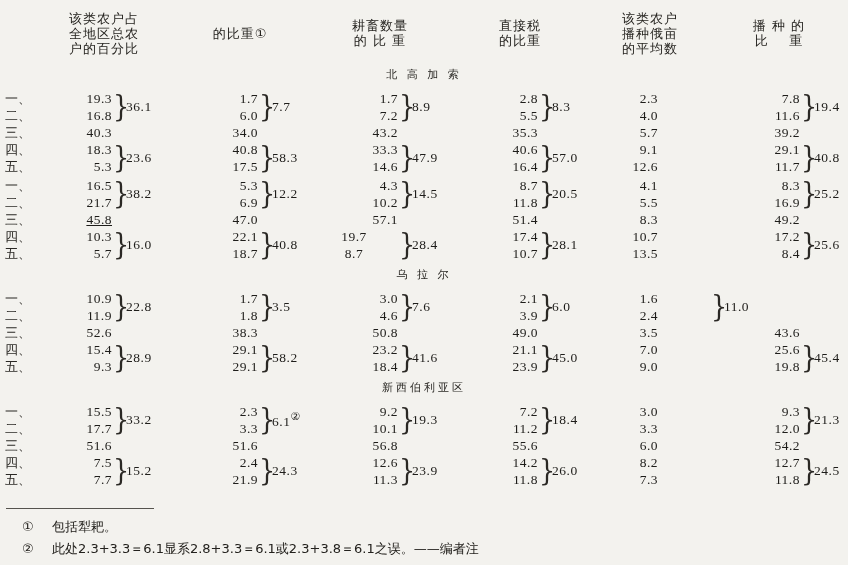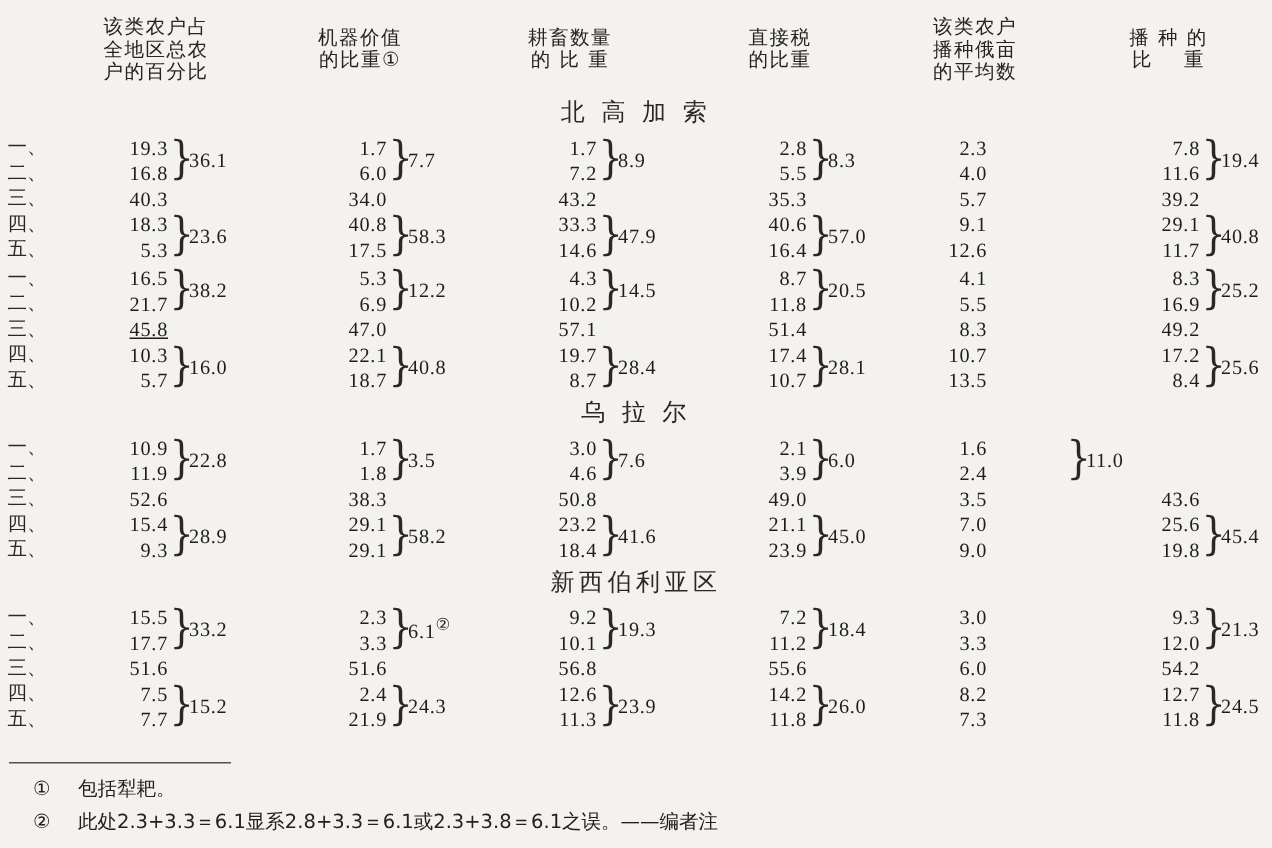--- a/index.html
+++ b/index.html
@@ -20,21 +20,21 @@
     font-size:13px; line-height:15px;
     text-align:center; color:#262420;
     letter-spacing:1px;
   }
   .hline { white-space:pre; }
 
   
   .section { margin-top:2px; }
   .stitle {
     text-align:center; font-family:"DejaVu Sans",sans-serif;
-    font-size:16px; letter-spacing:3px; color:#2a2824;
+    font-size:11px; letter-spacing:3px; color:#2a2824;
     height:21px; line-height:21px; margin-bottom:5px;
   }
   .srow { display:flex; align-items:flex-start; }
   .labels { padding-left:5px; font-family:"DejaVu Sans",sans-serif; font-size:13px; color:#2a2824; }
   .labels div { height:17px; line-height:17px; }
 
   .dcol { }
   .grp { display:flex; align-items:center; height:34px; }
   .grp.single { height:17px; }
   .nums { text-align:right; }
@@ -65,21 +65,20 @@
 
 <div class="page">
   <div class="hrow" id="headers">
       <div style="width: 38px;"></div>
       <div class="hcell" style="width: 132px;">
         <div class="hline">该类农户占</div>
         <div class="hline">全地区总农</div>
         <div class="hline">户的百分比</div>
       </div>
       <div class="hcell" style="width: 140px;">
-        <div class="hline">机器价值</div>
         <div class="hline">的比重①</div>
       </div>
       <div class="hcell" style="width: 140px;">
         <div class="hline">耕畜数量</div>
         <div class="hline">的 比 重</div>
       </div>
       <div class="hcell" style="width: 140px;">
         <div class="hline">直接税</div>
         <div class="hline">的比重</div>
       </div>
@@ -293,21 +292,21 @@
               </div>
               <div class="brace">}</div>
               <div class="sum"><span>14.5</span></div>
             </div>
             <div class="grp single">
               <div class="nums" style="width: 88px;">
                 <div>57.1</div>
               </div>
             </div>
             <div class="grp">
-              <div class="nums" style="width: 88px;">
+              <div class="nums" style="width: 88px; text-align: center;">
                 <div>19.7</div>
                 <div>8.7</div>
               </div>
               <div class="brace">}</div>
               <div class="sum"><span>28.4</span></div>
             </div>
           </div>
           <div class="dcol" style="width: 140px;">
             <div class="grp">
               <div class="nums" style="width: 88px;">

